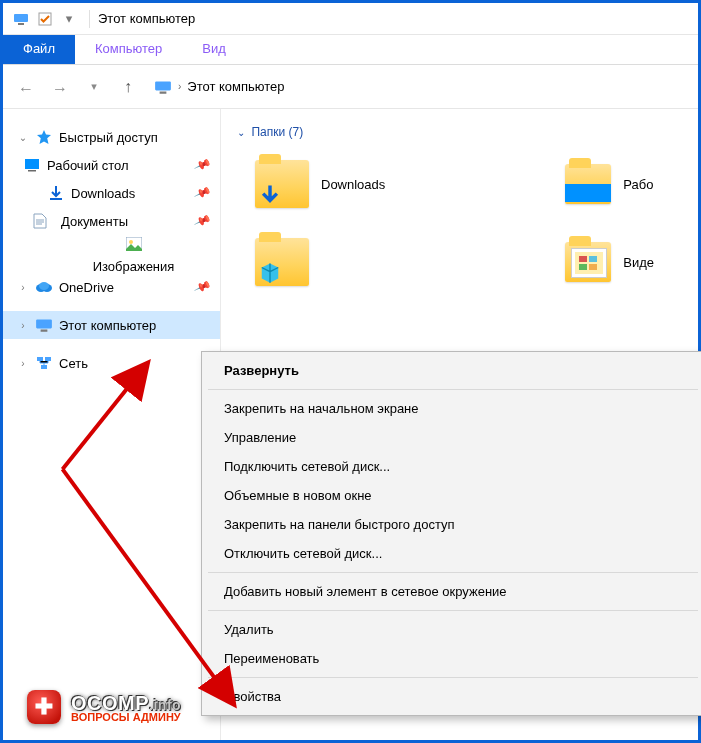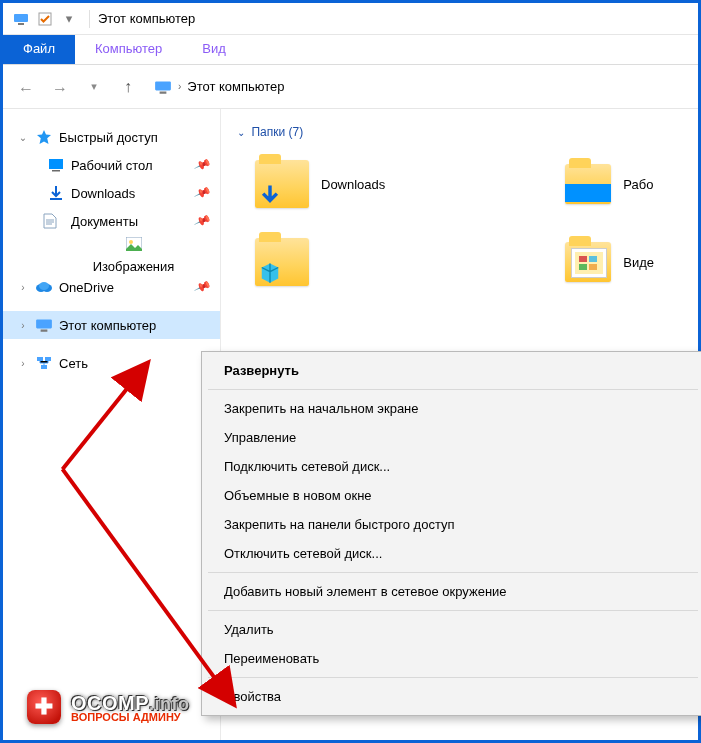--- a/index.html
+++ b/index.html
@@ -192,21 +192,21 @@
     display:flex; align-items:center; gap:10px;
     pointer-events:none;
   }
   .wm-badge {
     width:34px;height:34px;border-radius:8px;
     background:radial-gradient(circle at 40% 35%, #ff5c54, #c31209 80%);
     display:flex;align-items:center;justify-content:center;color:#fff;font-weight:700;font-size:22px;
     box-shadow:0 2px 5px rgba(0,0,0,.4);
   }
   .wm-text1{ font-family:Arial Black, Arial; font-weight:900; font-size:20px; color:#fff; text-shadow:0 0 4px #333,1px 1px 0 #333,-1px -1px 0 #333; letter-spacing:.5px;}
-  .wm-text1 .info{ color:#c6c6c6; font-size:18px; }
+  .wm-text1 .info{ color:#c6c6c6; font-size:14px; }
   .wm-text2{ font-family:Arial; font-weight:700; font-size:11px; color:#e82b00; text-shadow:0 0 3px #fff; margin-top:-4px;}
   .wm-col{display:flex;flex-direction:column;}
 
   
   .annot { position:absolute; left:0; top:0; width:100%; height:100%; pointer-events:none;}
 
 </style>
 </head>
 <body>
 
@@ -260,21 +260,21 @@
       <div class="tree-item top">
         <span class="tw">⌄</span>
         <span class="ico">
           <svg width="16" height="16" viewBox="0 0 16 16">
               <path d="M8 1l2 4.5 5 .5-3.8 3.3L12.5 15 8 12.4 3.5 15l1.3-5.7L1 6l5-.5z" fill="#2196f3"></path>
             </svg>
         </span>
         <span>Быстрый доступ</span>
       </div>
 
-      <div class="tree-item" style="padding-left:44px;">
+      <div class="tree-item" style="padding-left:20px;">
         <span class="ico">
           <svg width="16" height="16" viewBox="0 0 16 16">
               <rect x="1" y="2" width="14" height="10" fill="#0091ff"></rect>
               <rect x="4" y="13" width="8" height="1.5" fill="#6a6a6a"></rect>
             </svg>
         </span>
         <span>Рабочий стол</span>
         <span class="pin">📌</span>
       </div>
 
@@ -282,21 +282,21 @@
         <span class="ico">
           <svg width="16" height="16" viewBox="0 0 16 16">
               <path d="M8 1v9M4 7l4 4 4-4" stroke="#0b63d6" stroke-width="2" fill="none"></path>
               <rect x="2" y="13" width="12" height="2" fill="#0b63d6"></rect>
             </svg>
         </span>
         <span>Downloads</span>
         <span class="pin">📌</span>
       </div>
 
-      <div class="tree-item" style="padding-left:38px;gap:12px;">
+      <div class="tree-item" style="padding-left:28px;gap:12px;">
         <span class="ico">
           <svg width="14" height="16" viewBox="0 0 14 16">
               <path d="M1 1h8l4 4v10H1z" fill="#fff" stroke="#8aa4bf"></path>
               <path d="M3 7h8M3 9h8M3 11h6" stroke="#8aa4bf"></path>
             </svg>
         </span>
         <span>Документы</span>
         <span class="pin">📌</span>
       </div>
 

